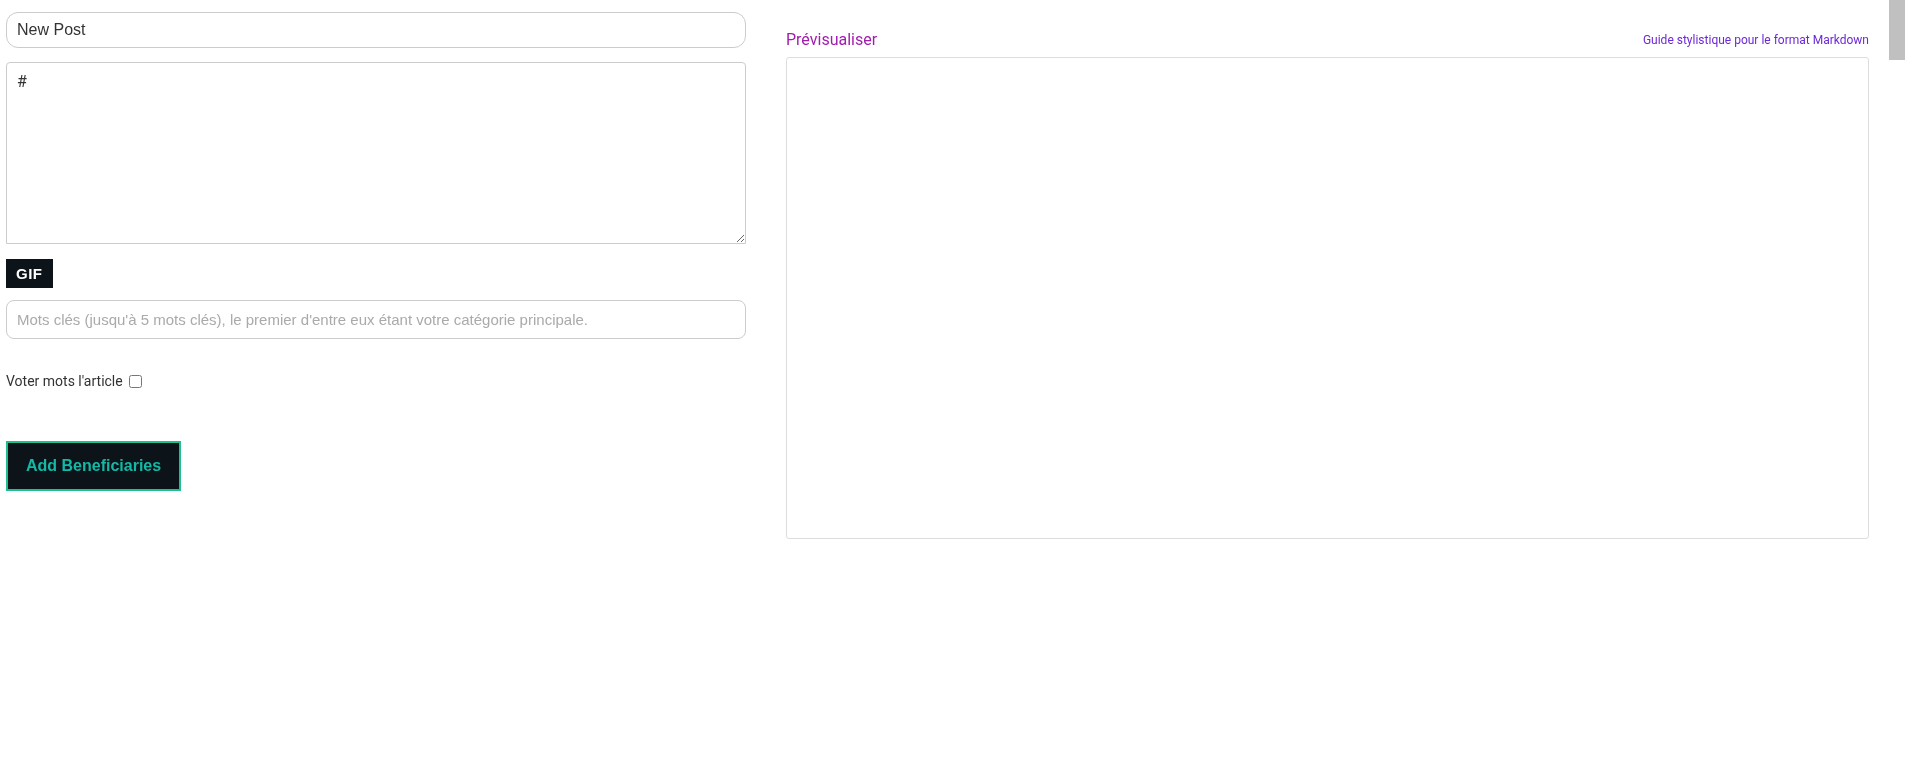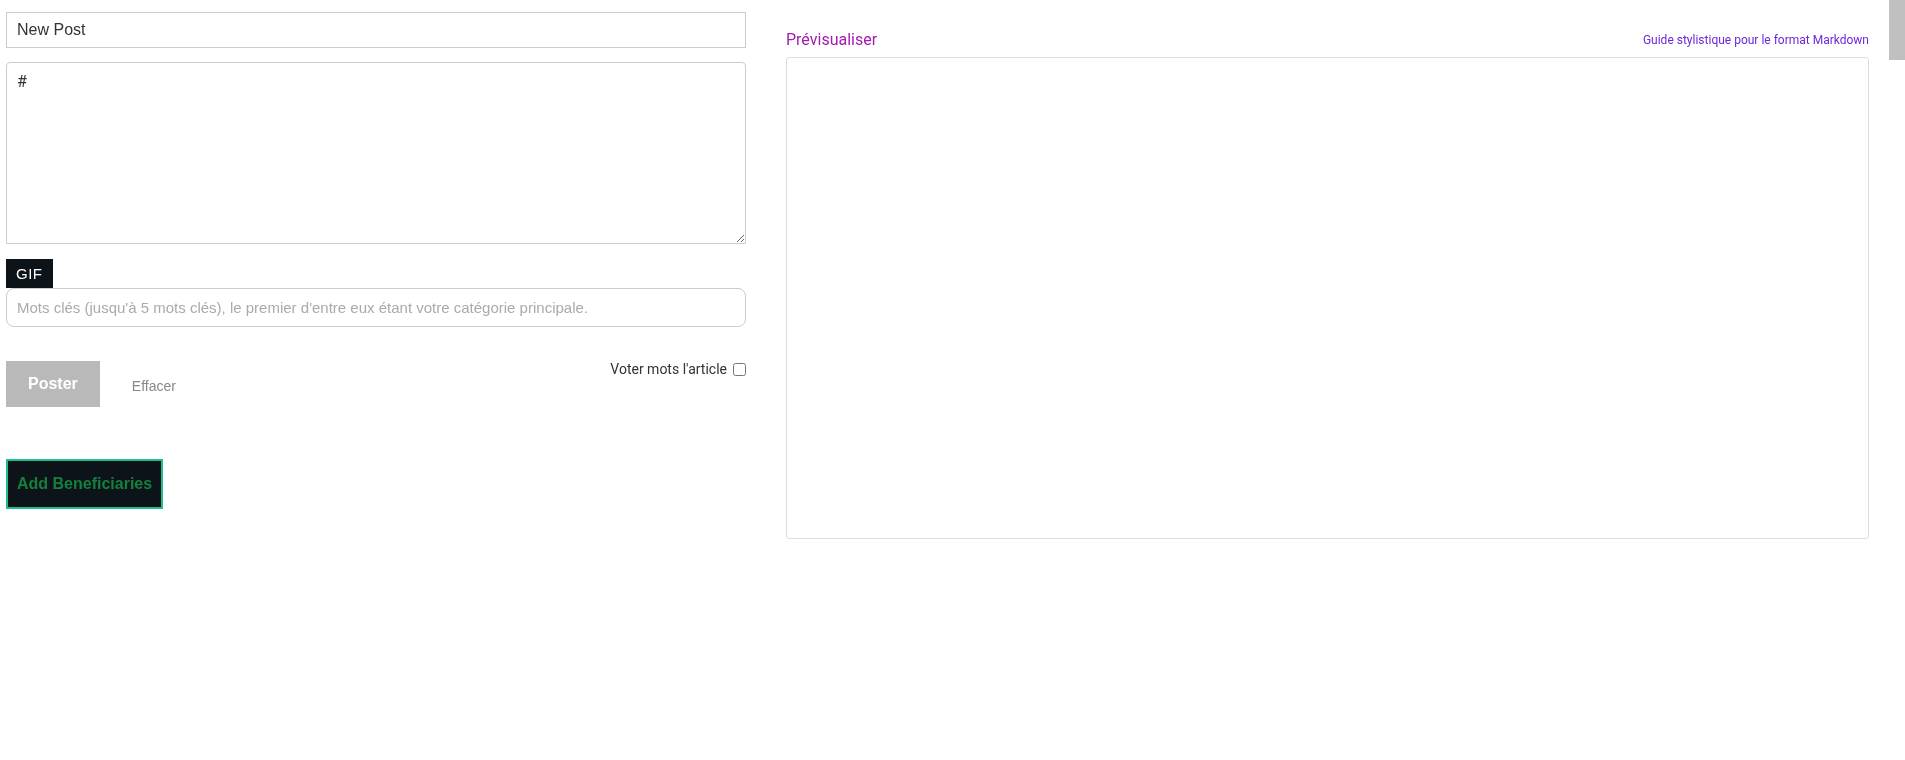--- a/index.html
+++ b/index.html
@@ -30,21 +30,21 @@
   .right-pane {
     flex: 1;
     padding-left: 20px;
     padding-right: 30px;
   }
   .title-input {
     width: 100%;
     padding: 8px 10px;
     font-size: 16px;
     border: 1px solid #ccc;
-    border-radius: 0;
+    border-radius: 12px;
     margin-bottom: 14px;
     color: #333;
     outline: none;
   }
   .body-textarea {
     width: 100%;
     height: 182px;
     padding: 8px 10px;
     font-size: 16px;
     border: 1px solid #ccc;
@@ -67,25 +67,25 @@
   }
   .drag-drop-hint a {
     color: #1fbf8f;
     text-decoration: none;
     cursor: pointer;
   }
   .gif-button {
     display: inline-block;
     background: #0c1319;
     color: #ffffff;
-    font-weight: normal;
+    font-weight: bold;
     font-size: 15px;
     padding: 6px 10px;
     margin-top: 12px;
-    margin-bottom: 0;
+    margin-bottom: 12px;
     border: none;
     cursor: pointer;
     letter-spacing: 0.5px;
   }
   .tags-input {
     width: 100%;
     padding: 10px 10px;
     font-size: 15px;
     border: 1px solid #ccc;
     border-radius: 8px;
@@ -155,24 +155,24 @@
     color: #333;
   }
   .vote-row input[type="checkbox"] {
     width: 13px;
     height: 13px;
     cursor: pointer;
   }
   .add-beneficiaries {
     display: inline-block;
     background: #0c1319;
-    color: #15803d;
+    color: #14b8a6;
     font-weight: bold;
     font-size: 16px;
-    padding: 14px 9px;
+    padding: 14px 18px;
     margin-top: 52px;
     cursor: pointer;
     border: 2px solid #1fbf8f;
   }
   .preview-header {
     display: flex;
     justify-content: space-between;
     align-items: center;
     margin-top: 18px;
     margin-bottom: 8px;
@@ -212,24 +212,20 @@
     <input type="text" class="title-input" value="New Post" style="">
 
     <textarea class="body-textarea" style="">#</textarea>
 
 
     <button class="gif-button">GIF</button>
 
     <input type="text" class="tags-input" placeholder="Mots clés (jusqu'à 5 mots clés), le premier d'entre eux étant votre catégorie principale." style="">
 
     <div class="actions-row">
-      <div class="left-actions">
-        <button class="post-button">Poster</button>
-        <button class="clear-button">Effacer</button>
-      </div>
       <div class="right-actions">
         <div class="vote-row">
           <label>Voter mots l'article</label>
           <input type="checkbox" style="">
         </div>
       </div>
     </div>
 
     <button class="add-beneficiaries">Add Beneficiaries</button>
 

